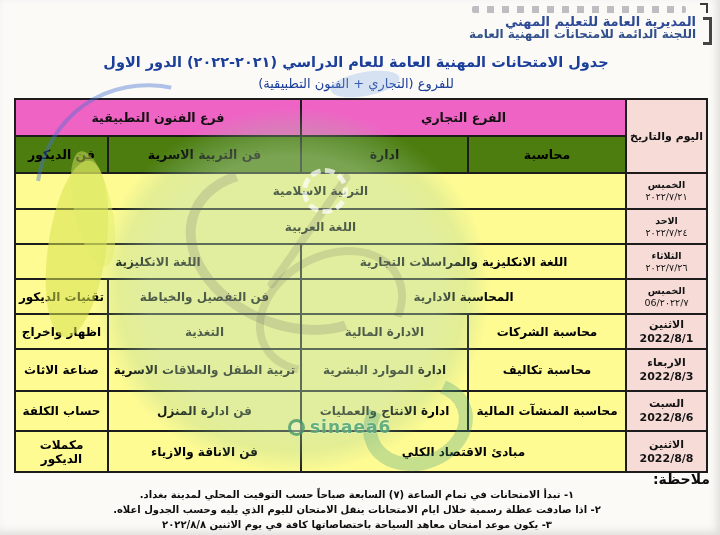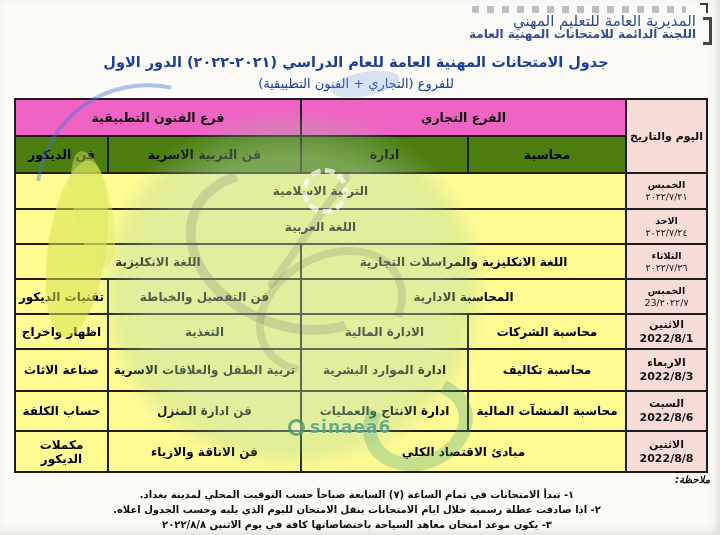--- a/index.html
+++ b/index.html
@@ -18,21 +18,21 @@
   }
   .corner-mark {
     position:absolute; top:3px; right:12px; width:8px; height:10px;
     border-top:2.5px solid #3a3a3a; border-right:2.5px solid #3a3a3a;
   }
   .bracket-mark {
     position:absolute; top:17px; right:8px; width:9px; height:28px;
     border-top:3px solid #444; border-right:3px solid #444; border-bottom:3px solid #444;
   }
   .letterhead { position:absolute; top:15px; right:24px; text-align:right; direction:rtl; color:#2e4a96; }
-  .letterhead .l1 { font-size:15px; font-weight:normal; line-height:13px; }
+  .letterhead .l1 { font-size:13px; font-weight:bold; line-height:13px; }
   .letterhead .l2 { font-size:12px; font-weight:bold; line-height:13px; color:#32508c; }
   
   .title {
     position:absolute; top:54px; left:0; width:712px; text-align:center; direction:rtl;
     color:#1b3e9a; font-size:14.5px; font-weight:bold;
   }
   .subtitle {
     position:absolute; top:76px; left:0; width:712px; text-align:center; direction:rtl;
     color:#1b3e9a; font-size:13px; font-weight:normal;
   }
@@ -58,21 +58,21 @@
   td.date-cell { background:#f6dbd7; color:#141414; }
   td.date-cell .day { font-weight:bold; }
   td.date-cell.ar-date { font-size:9.5px; line-height:12px; }
   td.date-cell.ar-date .day { font-size:9.5px; }
   td.date-cell.en-date { font-size:11px; font-weight:bold; line-height:14px; }
   
   .notes {
     position:absolute; top:472px; right:10px; width:702px; direction:rtl; text-align:right;
     color:#0d0d0d; font-size:10px; font-weight:bold; line-height:15px;
   }
-  .notes .heading { font-size:10px;font-style:italic; }
+  .notes .heading { font-size:14px; }
   .notes .item { padding-right:4px;text-align:center; }
   
   .wm { position:absolute; pointer-events:none; }
   .wm-ring { left:95px; top:108px; width:395px; height:365px; border-radius:50%;
     background:radial-gradient(ellipse at center, rgba(185,220,175,.42) 0 52%, rgba(150,200,150,.26) 62%, transparent 71%); }
   .wm-wheat1 { left:48px; top:160px; width:58px; height:178px; border-radius:50%;
     background:rgba(214,226,80,.55); transform:rotate(8deg); }
   .wm-wheat2 { left:74px; top:150px; width:38px; height:118px; border-radius:50%;
     background:rgba(222,234,104,.45); transform:rotate(-12deg); }
   .wm-teal { left:362px; top:378px; width:112px; height:92px; border-radius:50%;
@@ -152,21 +152,21 @@
           <td class="date-cell ar-date">
             <div class="day">الثلاثاء</div>
             <div class="date">٢٠٢٢/٧/٢٦</div>
           </td>
           <td class="subject-cell" colspan="2">اللغة الانكليزية والمراسلات التجارية</td>
           <td class="subject-cell" colspan="2">اللغة الانكليزية</td>
         </tr>
         <tr>
           <td class="date-cell ar-date">
             <div class="day">الخميس</div>
-            <div class="date">٢٠٢٢/٧/23</div>
+            <div class="date">٢٠٢٢/٧/06</div>
           </td>
           <td class="subject-cell" colspan="2">المحاسبة الادارية</td>
           <td class="subject-cell" colspan="1">فن التفصيل والخياطة</td>
           <td class="subject-cell" colspan="1">تقنيات الديكور</td>
         </tr>
         <tr>
           <td class="date-cell en-date">
             <div class="day">الاثنين</div>
             <div class="date">2022/8/1</div>
           </td>

